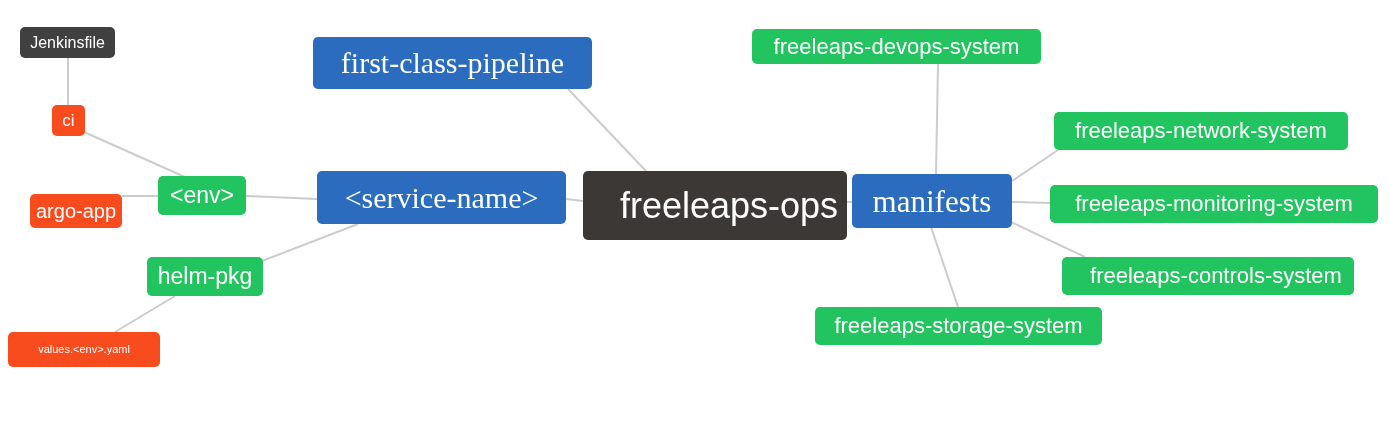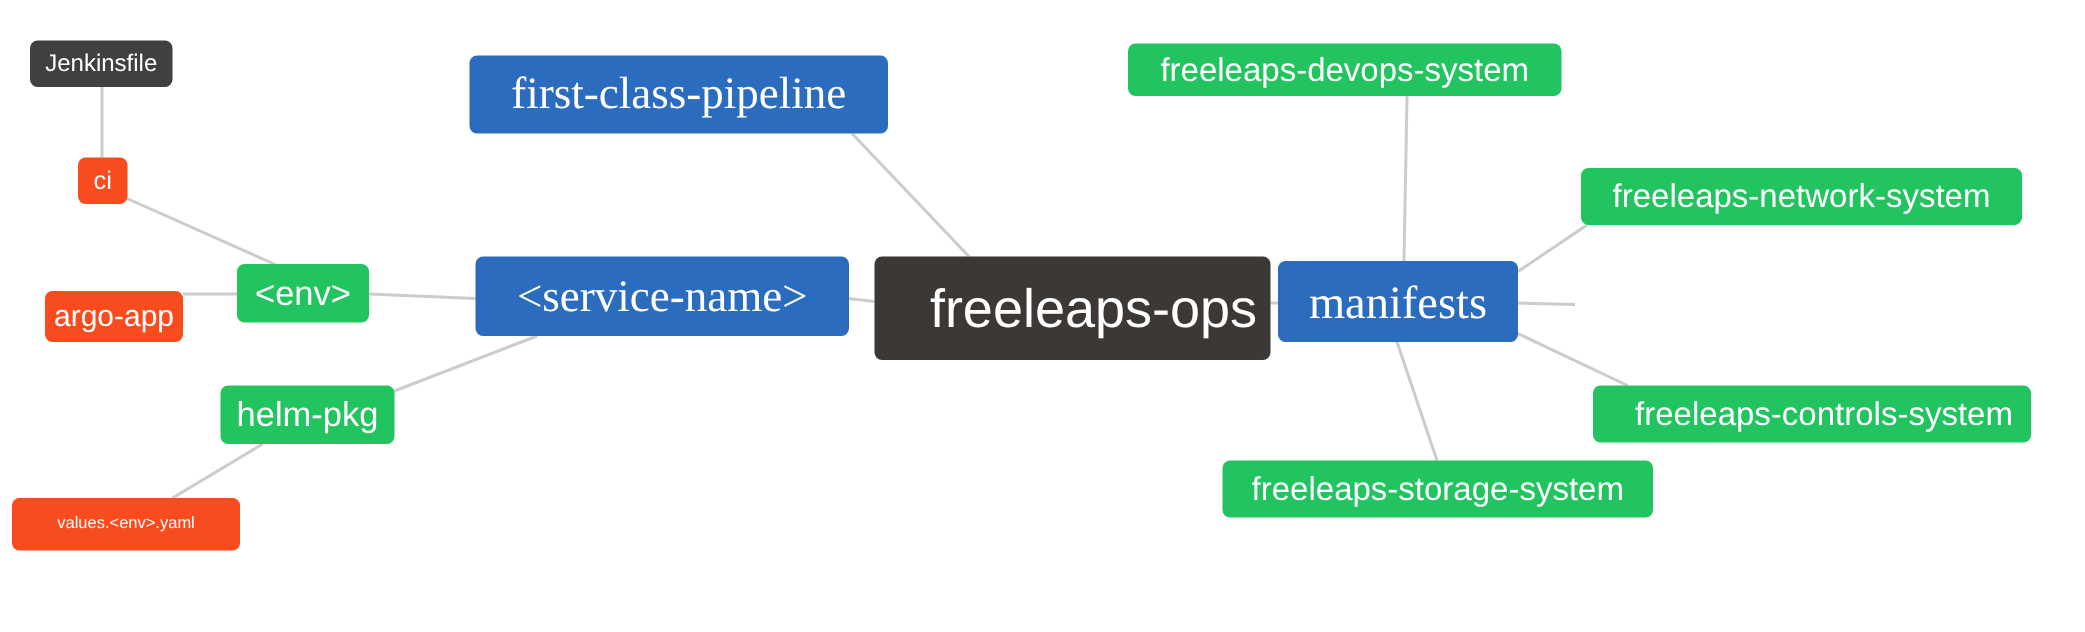--- a/index.html
+++ b/index.html
@@ -78,16 +78,17 @@
   <div class="node red" id="n-argo">argo-app</div>
   <div class="node green" id="n-env">&lt;env&gt;</div>
   <div class="node green" id="n-helm">helm-pkg</div>
   <div class="node red" id="n-values">values.&lt;env&gt;.yaml</div>
   <div class="node blue" id="n-pipeline">first-class-pipeline</div>
   <div class="node blue" id="n-service">&lt;service-name&gt;</div>
   <div class="node dark" id="n-ops">freeleaps-ops</div>
   <div class="node blue" id="n-manifests">manifests</div>
   <div class="node green" id="n-devops">freeleaps-devops-system</div>
   <div class="node green" id="n-network">freeleaps-network-system</div>
+  <div class="node green" id="n-monitoring">freeleaps-monitoring-system</div>
   <div class="node green" id="n-controls">freeleaps-controls-system</div>
   <div class="node green" id="n-storage">freeleaps-storage-system</div>
 
 </div>
 
 </body></html>

